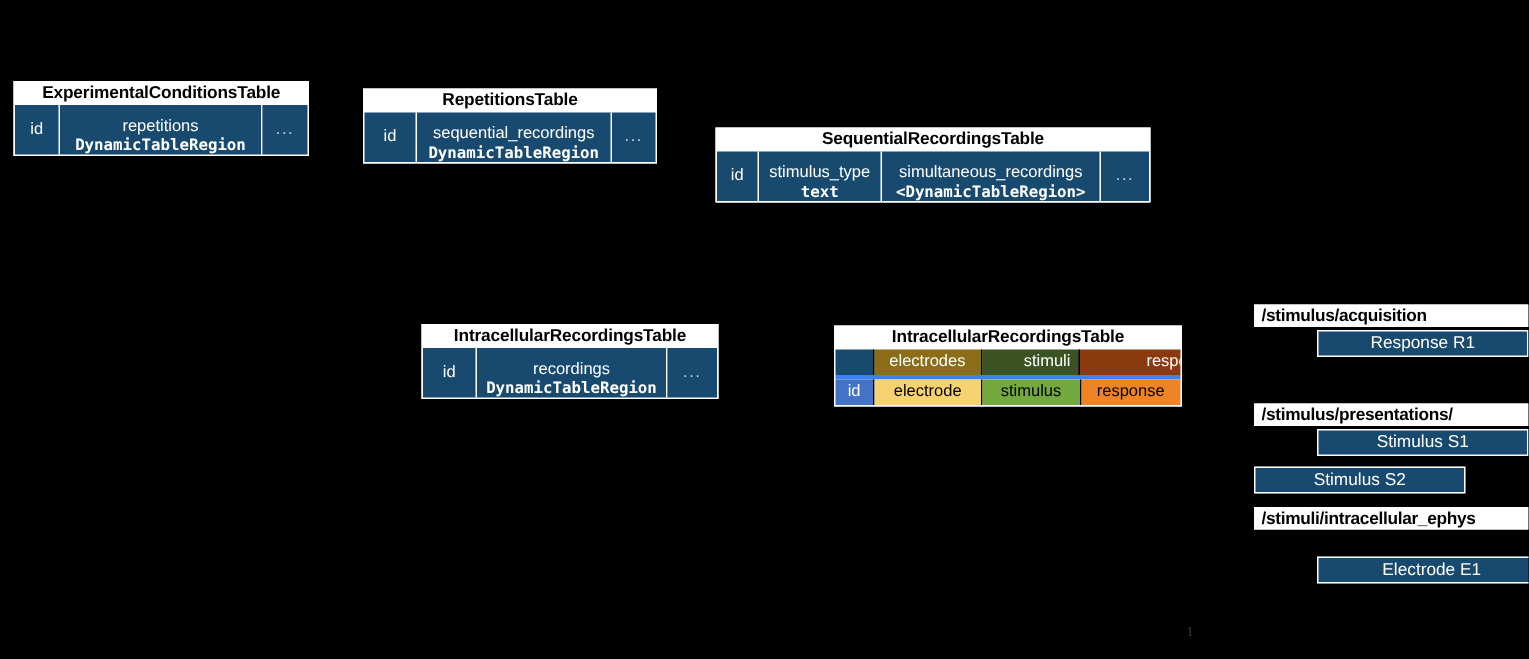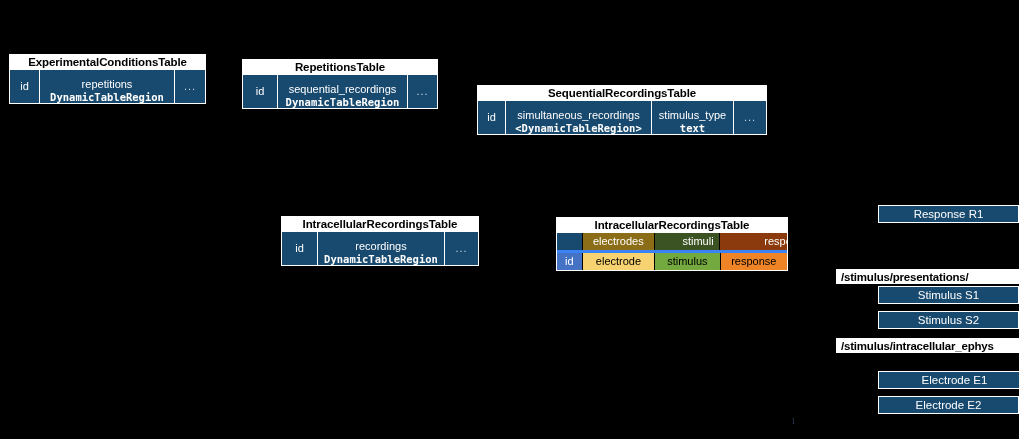--- a/index.html
+++ b/index.html
@@ -184,28 +184,28 @@
       </div>
     </div>
   </div>
 
   <div class="entity" style="left:477px; top:85px; width:290px;">
     <div class="entity-title">SequentialRecordingsTable</div>
     <div class="entity-row">
       <div class="cell vcenter" style="width:28px; height:33px;">
         <span class="cell-id">id</span>
       </div>
+      <div class="cell two-line" style="width:82px; height:33px;">
+        <span class="cell-name">stimulus_type</span>
+        <span class="cell-type">text</span>
+      </div>
       <div class="cell two-line" style="width:146px; height:33px;">
         <span class="cell-name">simultaneous_recordings</span>
         <span class="cell-type">&lt;DynamicTableRegion&gt;</span>
       </div>
-      <div class="cell two-line" style="width:82px; height:33px;">
-        <span class="cell-name">stimulus_type</span>
-        <span class="cell-type">text</span>
-      </div>
       <div class="cell vcenter" style="width:32px; height:33px;">
         <span class="cell-ellipsis">...</span>
       </div>
     </div>
   </div>
 
   <div class="entity" style="left:281px; top:216px; width:198px;">
     <div class="entity-title">IntracellularRecordingsTable</div>
     <div class="entity-row">
       <div class="cell vcenter" style="width:36px; height:33px;">
@@ -249,30 +249,30 @@
       <div class="cell" style="width:66px; height:17px; background:#73a93e; color:#000000;">
         <span class="val-label">stimulus</span>
       </div>
       <div class="cell" style="width:67px; height:17px; background:#ef8427; color:#000000;">
         <span class="val-label">response</span>
       </div>
     </div>
   </div>
 
   <div class="group" style="left:836px; top:203px; width:183px;">
+    <div class="group-path">/stimulus/acquisition</div>
     <div class="group-obj" style="margin-left:42px; width:141px; margin-top:2px;"><span>Response R1</span></div>
   </div>
 
   <div class="group" style="left:836px; top:269px; width:183px;">
     <div class="group-path">/stimulus/presentations/</div>
     <div class="group-obj" style="margin-left:42px; width:141px; margin-top:2px;"><span>Stimulus S1</span></div>
-    <div class="group-obj" style="margin-left:42px; width:141px; margin-top:7px;"><span>Stimulus S2</span></div>
+    <div class="group-obj" style="width:141px; margin-top:7px;"><span>Stimulus S2</span></div>
   </div>
 
   <div class="group" style="left:836px; top:338px; width:183px;">
-    <div class="group-path">/stimulus/intracellular_ephys</div>
+    <div class="group-path">/stimuli/intracellular_ephys</div>
     <div class="group-obj" style="margin-left:42px; width:153px; margin-top:18px;"><span>Electrode E1</span></div>
-    <div class="group-obj" style="margin-left:42px; width:141px; margin-top:7px;"><span>Electrode E2</span></div>
   </div>
 
   <div class="page-number" style="left:791px; top:416px;">1</div>
 
 </div>
 
 </body></html>

